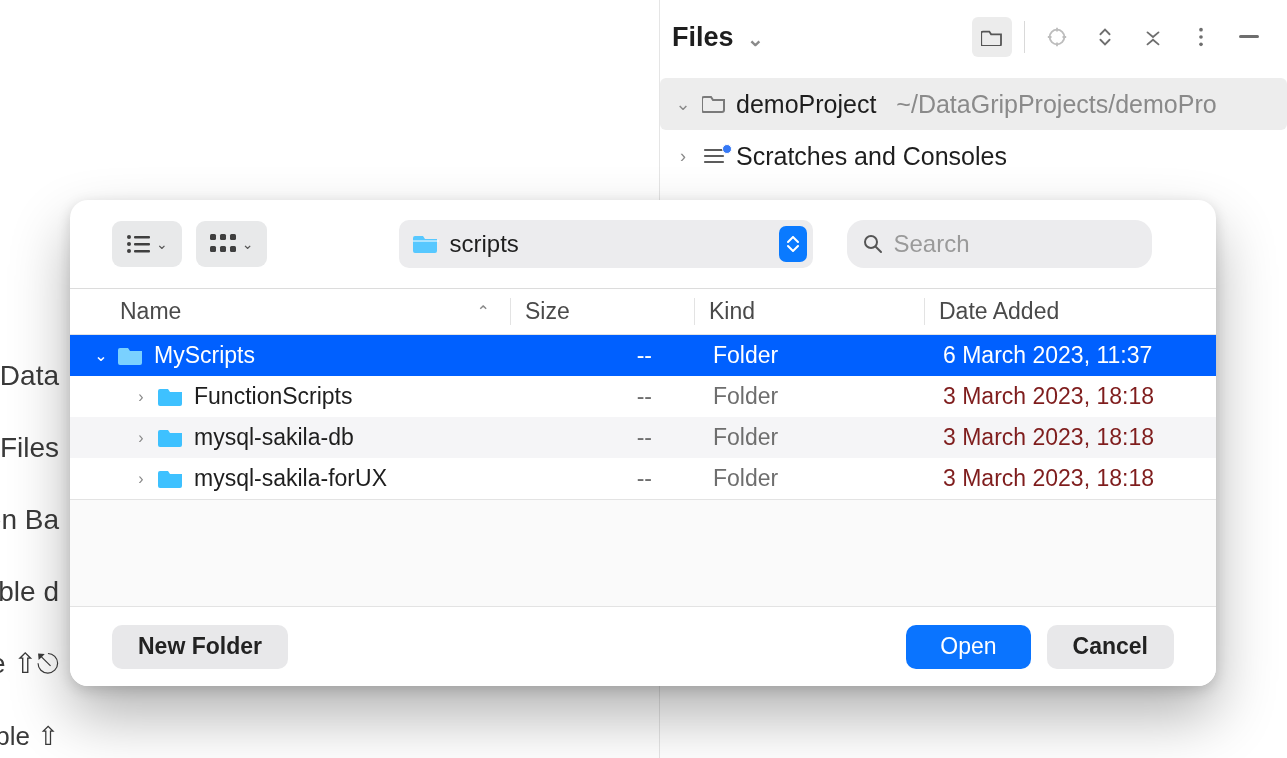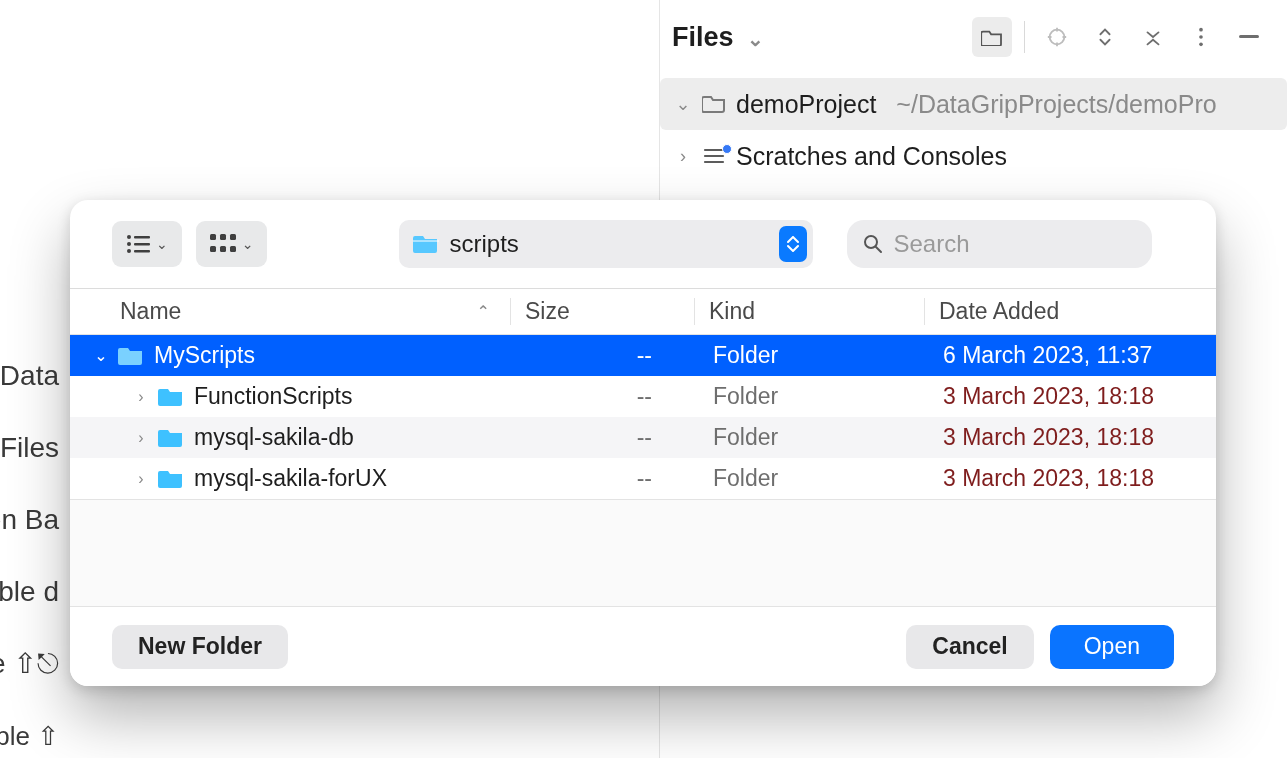--- a/index.html
+++ b/index.html
@@ -426,16 +426,16 @@
       <div class="cell-kind">Folder</div>
       <div class="cell-date">3 March 2023, 18:18</div>
     </div>
   </div>
 
   <div class="dlg-blank"></div>
 
   <div class="dlg-footer">
     <div class="btn btn-gray">New Folder</div>
     <div class="footer-spacer"></div>
+    <div class="btn btn-primary">Open</div>
     <div class="btn btn-gray">Cancel</div>
-    <div class="btn btn-primary">Open</div>
   </div>
 </div>
 
 </body></html>

